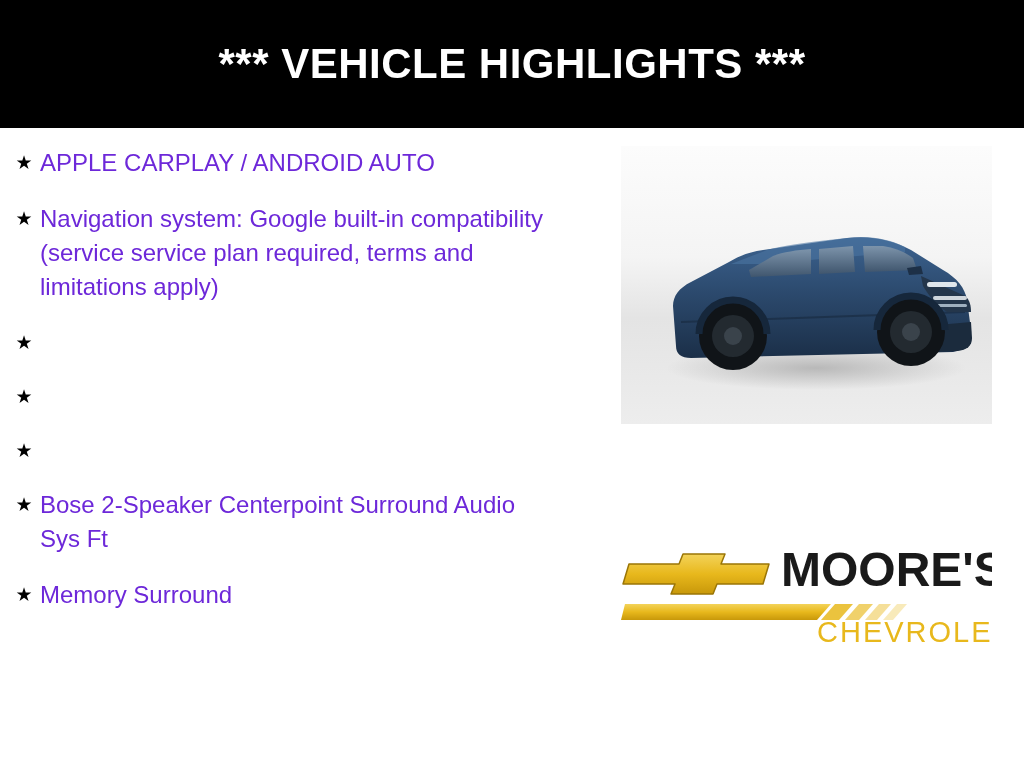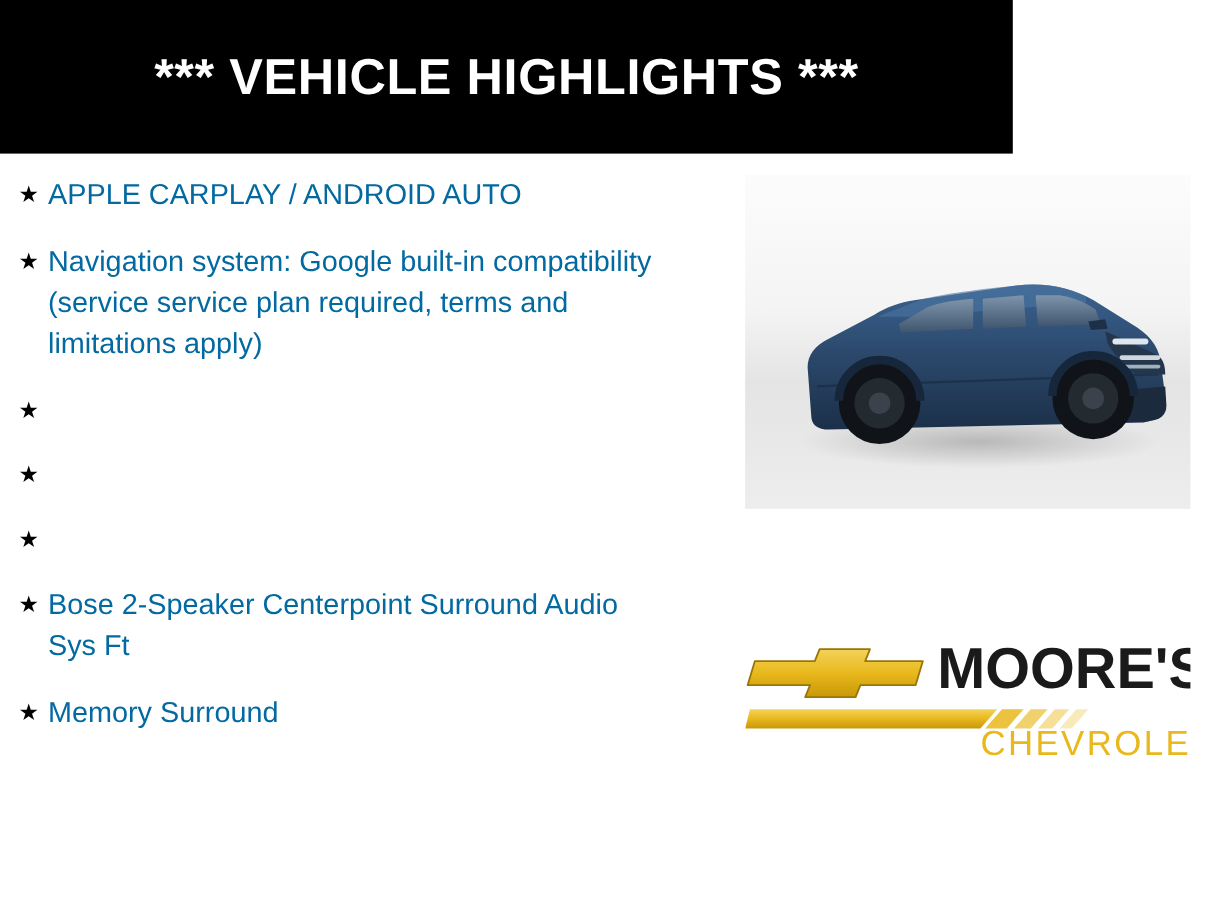--- a/index.html
+++ b/index.html
@@ -15,21 +15,21 @@
   .page {
     position: relative;
     width: 1024px;
     height: 768px;
     background: #ffffff;
   }
   .header-bar {
     position: absolute;
     top: 0;
     left: 0;
-    width: 844px;
+    width: 1024px;
     height: 128px;
     background: #000000;
     display: flex;
     align-items: center;
     justify-content: center;
   }
   .header-title {
     color: #ffffff;
     font-size: 42px;
     font-weight: bold;
@@ -60,37 +60,37 @@
     width: 32px;
     flex: 0 0 32px;
     text-align: center;
     font-size: 19px;
     color: #000000;
     line-height: 31px;
     padding-top: 1px;
   }
   .highlight-text {
     font-size: 24px;
-    color: #0369a1;
+    color: #6d28d9;
     line-height: 34px;
     max-width: 520px;
   }
   .vehicle-image {
     position: absolute;
     top: 18px;
     left: 621px;
     width: 371px;
     height: 278px;
     background: linear-gradient(180deg, #fbfbfb 0%, #f2f2f2 45%, #e6e6e6 68%, #efefef 100%);
     overflow: hidden;
   }
   .vehicle-svg { display: block; }
   .dealer-logo {
     position: absolute;
-    top: 393px;
+    top: 406px;
     left: 621px;
     width: 371px;
     height: 118px;
   }
   .logo-svg { display: block; }
 </style>
 </head>
 <body>
 
 <div class="page">

